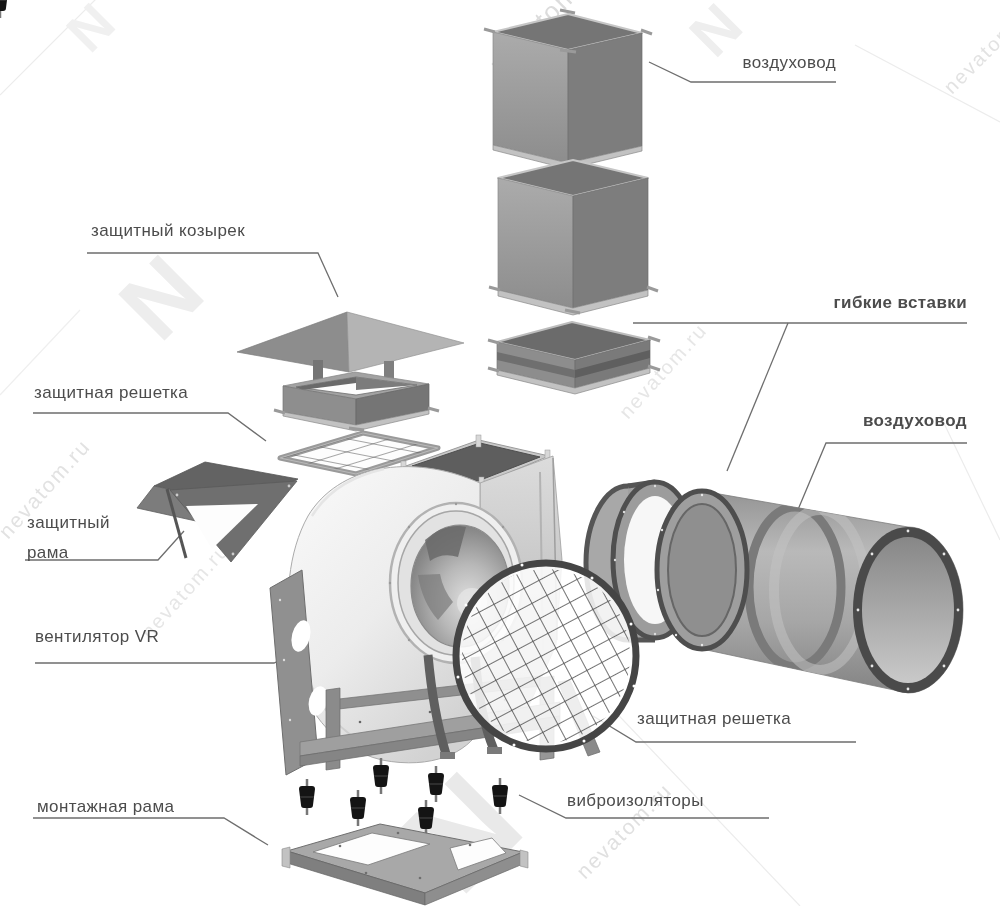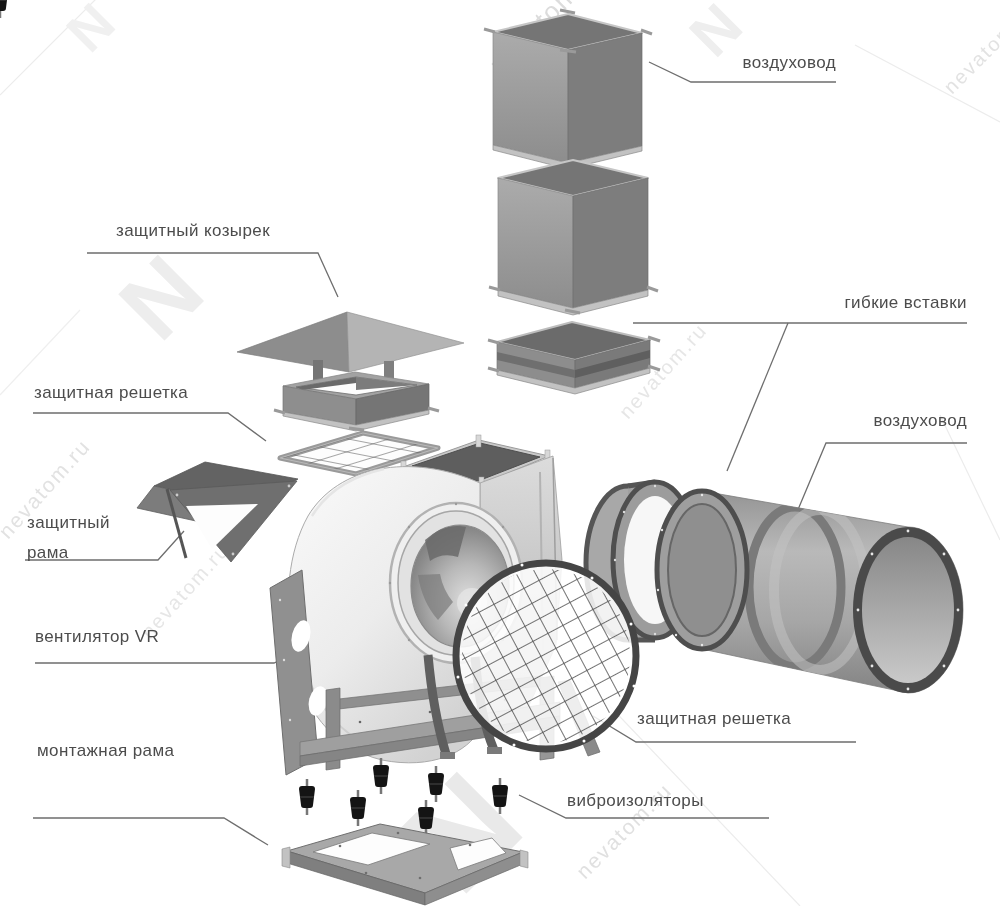--- a/index.html
+++ b/index.html
@@ -1,21 +1,21 @@
 <!DOCTYPE html>
 <html><head>
 <meta charset="utf-8">
 <style>
   html,body{margin:0;padding:0;background:#fff;}
   #stage{position:relative;width:1000px;height:906px;background:#ffffff;overflow:hidden;
          font-family:"Liberation Sans",sans-serif;}
   #stage svg{position:absolute;left:0;top:0;}
   .lbl{position:absolute;font-size:17px;font-weight:400;color:#4c4c4c;letter-spacing:.4px;
        white-space:nowrap;line-height:30px;z-index:3;}
-  .lbl.right{text-align:center;}
+  .lbl.right{text-align:center;font-weight:bold;}
 </style>
 </head>
 <body>
 
 <div id="stage">
 
 <svg width="1000" height="906" viewBox="0 0 1000 906">
   <defs>
     <linearGradient id="gradCubeL" x1="0" y1="0" x2="0" y2="1">
       <stop offset="0" stop-color="#ababab"></stop>
@@ -328,38 +328,38 @@
     <circle cx="470" cy="845" r="1.3" fill="#6f6f6f"></circle>
         <circle cx="420" cy="878" r="1.3" fill="#6f6f6f"></circle>
     <circle cx="366" cy="873" r="1.3" fill="#6f6f6f"></circle>
   </g>
 </svg>
 
   <div class="lbl" style="left:694px;top:48px;width:142px;text-align:right;">
     <span>воздуховод</span>
   </div>
 
-  <div class="lbl" style="left:116px;top:216px;">
+  <div class="lbl" style="left:91px;top:216px;">
     <span>защитный козырек</span>
   </div>
 
   <div class="lbl" style="left:34px;top:378px;">
     <span>защитная решетка</span>
   </div>
 
   <div class="lbl" style="left:27px;top:500px;margin-top:8px;">
     <div>защитный</div>
     <div>рама</div>
   </div>
 
   <div class="lbl" style="left:35px;top:622px;text-align:center;">
     <span>вентилятор VR</span>
   </div>
 
-  <div class="lbl" style="left:37px;top:736px;">
+  <div class="lbl" style="left:37px;top:792px;">
     <span>монтажная рама</span>
   </div>
 
   <div class="lbl right" style="right:33px;top:288px;">
     <span>гибкие вставки</span>
   </div>
 
   <div class="lbl right" style="right:33px;top:406px;">
     <span>воздуховод</span>
   </div>

